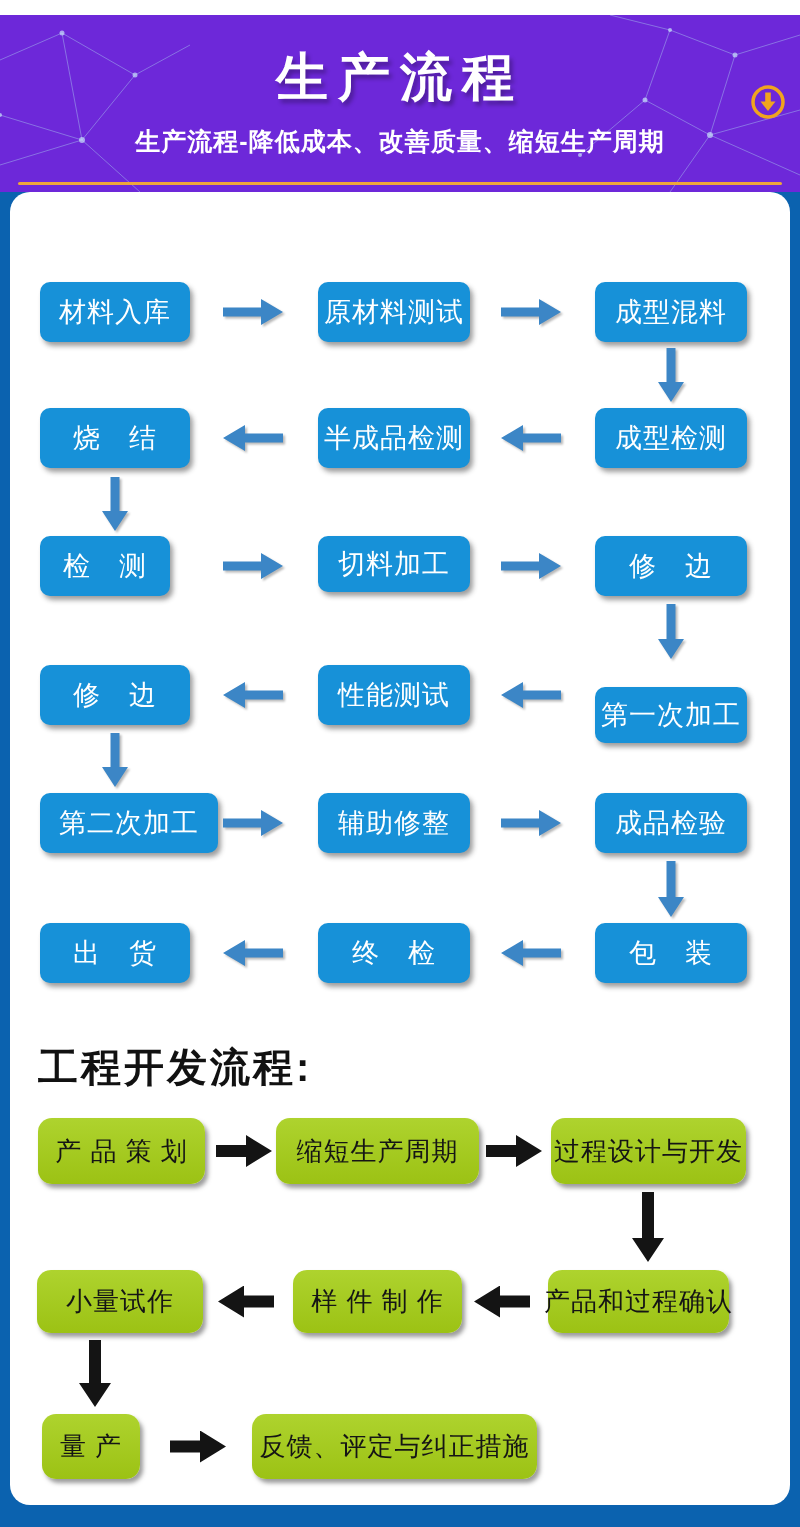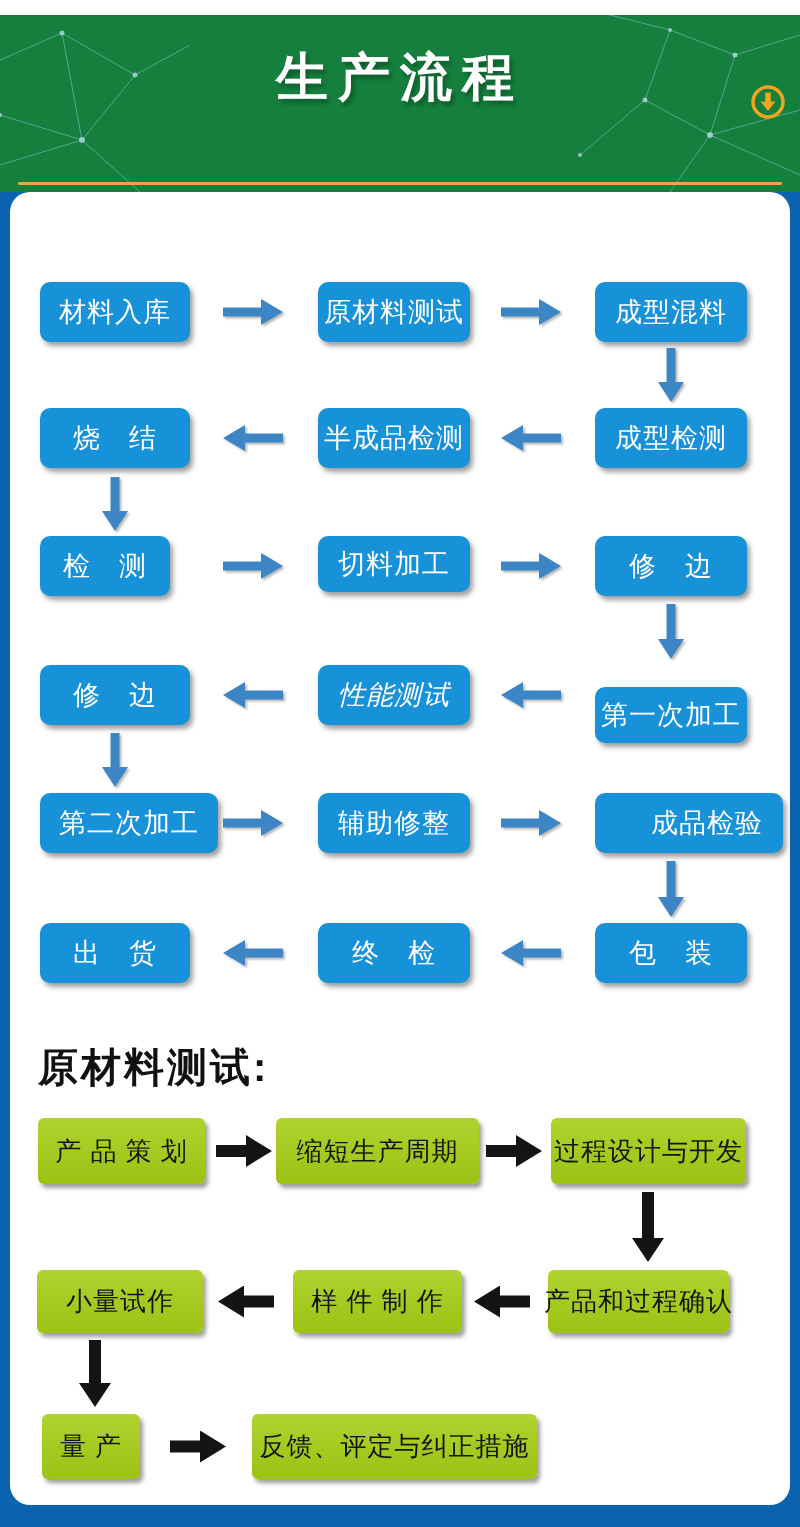--- a/index.html
+++ b/index.html
@@ -3,21 +3,21 @@
 <meta charset="utf-8">
 <style>
   html,body{margin:0;padding:0;background:#e9e9e9;}
   #stage{
     position:relative;width:800px;height:1527px;margin:0 auto;
     background:#0b62af;overflow:hidden;
     font-family:"Liberation Sans","DejaVu Sans",sans-serif;
   }
   .abs{position:absolute;}
   .top-strip{left:0;top:0;width:800px;height:15px;background:#ffffff;}
-  .header{left:0;top:15px;width:800px;height:177px;background:#15803d;}
+  .header{left:0;top:15px;width:800px;height:177px;background:#6d28d9;}
   .page-title{
     left:0;top:28px;width:800px;text-align:center;color:#ffffff;
     font-size:52px;font-weight:bold;letter-spacing:10px;
     text-shadow:3px 4px 4px rgba(0,0,0,.30);
   }
   .page-subtitle{
     left:0;top:110px;width:800px;text-align:center;color:#ffffff;
     font-size:25px;font-weight:bold;letter-spacing:1px;
   }
   .gold-line{left:18px;top:182px;width:764px;height:3px;background:#eda63a;border-radius:2px;}
@@ -34,21 +34,21 @@
   .box-blue{
     display:flex;align-items:center;justify-content:center;
     background:#1791d8;color:#ffffff;font-size:27px;font-weight:500;letter-spacing:1px;
     border-radius:10px;box-shadow:3px 4px 5px rgba(40,40,40,.45);
     white-space:pre;
   }
   .box-green{
     display:flex;align-items:center;justify-content:center;
     background:linear-gradient(180deg,#aed32e,#9cc214);
     color:#151515;font-size:26px;font-weight:500;letter-spacing:1px;
-    border-radius:6px;box-shadow:3px 4px 4px rgba(60,60,60,.5);
+    border-radius:14px;box-shadow:3px 4px 4px rgba(60,60,60,.5);
     white-space:pre;
   }
   .bottom-bar{left:0;top:1505px;width:800px;height:22px;background:#0b62af;}
 </style>
 </head>
 <body>
 
 <div id="stage">
 
   <div class="abs header">
@@ -80,36 +80,37 @@
       <g fill="rgba(200,225,250,0.7)">
         <circle cx="185" cy="40" r="2.5"></circle>
           <circle cx="120" cy="15" r="2"></circle>
         <circle cx="95" cy="85" r="2.5"></circle>
           <circle cx="160" cy="120" r="3"></circle>
         <circle cx="30" cy="140" r="2"></circle>
       </g>
     </svg>
 
     <div class="abs page-title">生产流程</div>
+    <div class="abs page-subtitle">生产流程-降低成本、改善质量、缩短生产周期</div>
 
     <button class="abs download-btn">
       <svg width="38" height="38" viewBox="0 0 38 38">
         <circle cx="19" cy="19" r="15" fill="none" stroke="#f0a41f" stroke-width="3.5"></circle>
         <rect x="16.2" y="9.5" width="5.6" height="10" fill="#f0a41f"></rect>
         <polygon points="11.5,18.5 26.5,18.5 19,28" fill="#f0a41f"></polygon>
       </svg>
     </button>
   </div>
 
   <div class="abs top-strip"></div>
   <div class="abs gold-line"></div>
 
   <div class="abs card"></div>
 
-  <div class="abs h-black">原材料测试:</div>
+  <div class="abs h-black">工程开发流程:</div>
 
   <div id="flows">
       <div class="abs box-blue" style="left: 40px; top: 282px; width: 150px; height: 60px;">材料入库</div>
       <div class="abs box-blue" style="left: 318px; top: 282px; width: 152px; height: 60px;">原材料测试</div>
       <div class="abs box-blue" style="left: 595px; top: 282px; width: 152px; height: 60px;">成型混料</div>
       <div class="abs" style="left: 223px; top: 299px; width: 60px; height: 26px; filter: drop-shadow(rgba(0, 0, 0, 0.28) 2px 2px 1px);">
         <div style="width: 100%; height: 100%; background: rgb(60, 134, 198); clip-path: polygon(0px 8.5px, 38px 8.5px, 38px 0px, 60px 13px, 38px 26px, 38px 17.5px, 0px 17.5px);"></div>
       </div>
       <div class="abs" style="left: 501px; top: 299px; width: 60px; height: 26px; filter: drop-shadow(rgba(0, 0, 0, 0.28) 2px 2px 1px);">
         <div style="width: 100%; height: 100%; background: rgb(60, 134, 198); clip-path: polygon(0px 8.5px, 38px 8.5px, 38px 0px, 60px 13px, 38px 26px, 38px 17.5px, 0px 17.5px);"></div>
@@ -126,31 +127,31 @@
       <div class="abs box-blue" style="left: 40px; top: 536px; width: 130px; height: 60px; font-family: Liberation Serif, serif;">检　测</div>
       <div class="abs box-blue" style="left: 318px; top: 536px; width: 152px; height: 56px;">切料加工</div>
       <div class="abs box-blue" style="left: 595px; top: 536px; width: 152px; height: 60px;">修　边</div>
       <div class="abs" style="left: 223px; top: 553px; width: 60px; height: 26px; filter: drop-shadow(rgba(0, 0, 0, 0.28) 2px 2px 1px);">
         <div style="width: 100%; height: 100%; background: rgb(60, 134, 198); clip-path: polygon(0px 8.5px, 38px 8.5px, 38px 0px, 60px 13px, 38px 26px, 38px 17.5px, 0px 17.5px);"></div>
       </div>
       <div class="abs" style="left: 501px; top: 553px; width: 60px; height: 26px; filter: drop-shadow(rgba(0, 0, 0, 0.28) 2px 2px 1px);">
         <div style="width: 100%; height: 100%; background: rgb(60, 134, 198); clip-path: polygon(0px 8.5px, 38px 8.5px, 38px 0px, 60px 13px, 38px 26px, 38px 17.5px, 0px 17.5px);"></div>
       </div>
       <div class="abs box-blue" style="left: 40px; top: 665px; width: 150px; height: 60px;">修　边</div>
-      <div class="abs box-blue" style="left: 318px; top: 665px; width: 152px; height: 60px; font-style: italic;">性能测试</div>
+      <div class="abs box-blue" style="left: 318px; top: 665px; width: 152px; height: 60px;">性能测试</div>
       <div class="abs box-blue" style="left: 595px; top: 687px; width: 152px; height: 56px;">第一次加工</div>
       <div class="abs" style="left: 223px; top: 682px; width: 60px; height: 26px; filter: drop-shadow(rgba(0, 0, 0, 0.28) 2px 2px 1px);">
         <div style="width: 100%; height: 100%; background: rgb(60, 134, 198); clip-path: polygon(60px 8.5px, 22px 8.5px, 22px 0px, 0px 13px, 22px 26px, 22px 17.5px, 60px 17.5px);"></div>
       </div>
       <div class="abs" style="left: 501px; top: 682px; width: 60px; height: 26px; filter: drop-shadow(rgba(0, 0, 0, 0.28) 2px 2px 1px);">
         <div style="width: 100%; height: 100%; background: rgb(60, 134, 198); clip-path: polygon(60px 8.5px, 22px 8.5px, 22px 0px, 0px 13px, 22px 26px, 22px 17.5px, 60px 17.5px);"></div>
       </div>
       <div class="abs box-blue" style="left: 40px; top: 793px; width: 178px; height: 60px;">第二次加工</div>
       <div class="abs box-blue" style="left: 318px; top: 793px; width: 152px; height: 60px;">辅助修整</div>
-      <div class="abs box-blue" style="left: 595px; top: 793px; width: 152px; height: 60px; padding-left: 36px;">成品检验</div>
+      <div class="abs box-blue" style="left: 595px; top: 793px; width: 152px; height: 60px;">成品检验</div>
       <div class="abs" style="left: 223px; top: 810px; width: 60px; height: 26px; filter: drop-shadow(rgba(0, 0, 0, 0.28) 2px 2px 1px);">
         <div style="width: 100%; height: 100%; background: rgb(60, 134, 198); clip-path: polygon(0px 8.5px, 38px 8.5px, 38px 0px, 60px 13px, 38px 26px, 38px 17.5px, 0px 17.5px);"></div>
       </div>
       <div class="abs" style="left: 501px; top: 810px; width: 60px; height: 26px; filter: drop-shadow(rgba(0, 0, 0, 0.28) 2px 2px 1px);">
         <div style="width: 100%; height: 100%; background: rgb(60, 134, 198); clip-path: polygon(0px 8.5px, 38px 8.5px, 38px 0px, 60px 13px, 38px 26px, 38px 17.5px, 0px 17.5px);"></div>
       </div>
       <div class="abs box-blue" style="left: 40px; top: 923px; width: 150px; height: 60px;">出　货</div>
       <div class="abs box-blue" style="left: 318px; top: 923px; width: 152px; height: 60px;">终　检</div>
       <div class="abs box-blue" style="left: 595px; top: 923px; width: 152px; height: 60px;">包　装</div>
       <div class="abs" style="left: 223px; top: 940px; width: 60px; height: 26px; filter: drop-shadow(rgba(0, 0, 0, 0.28) 2px 2px 1px);">

